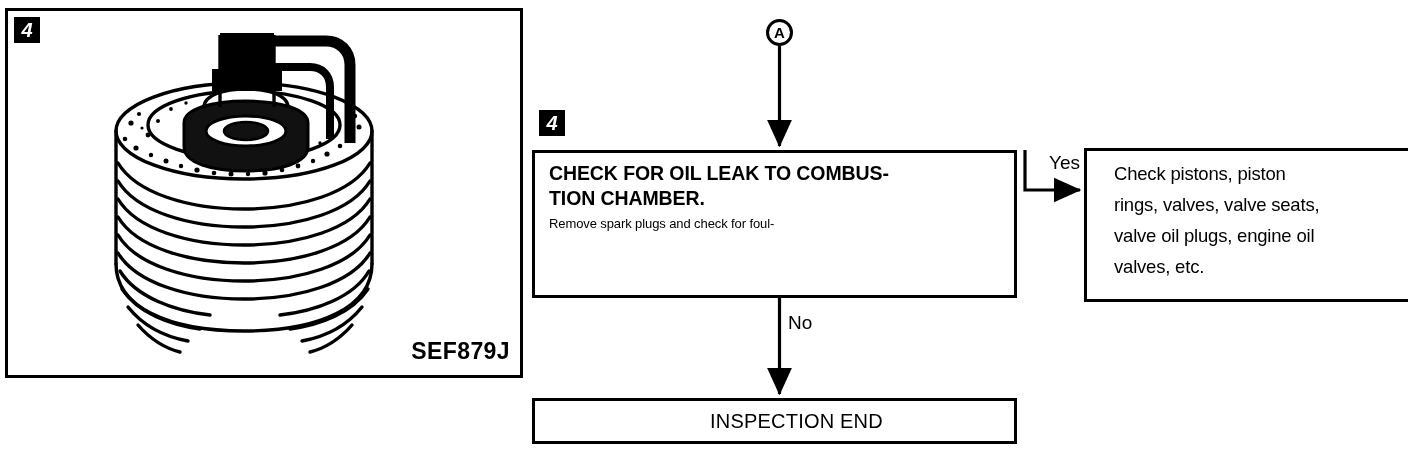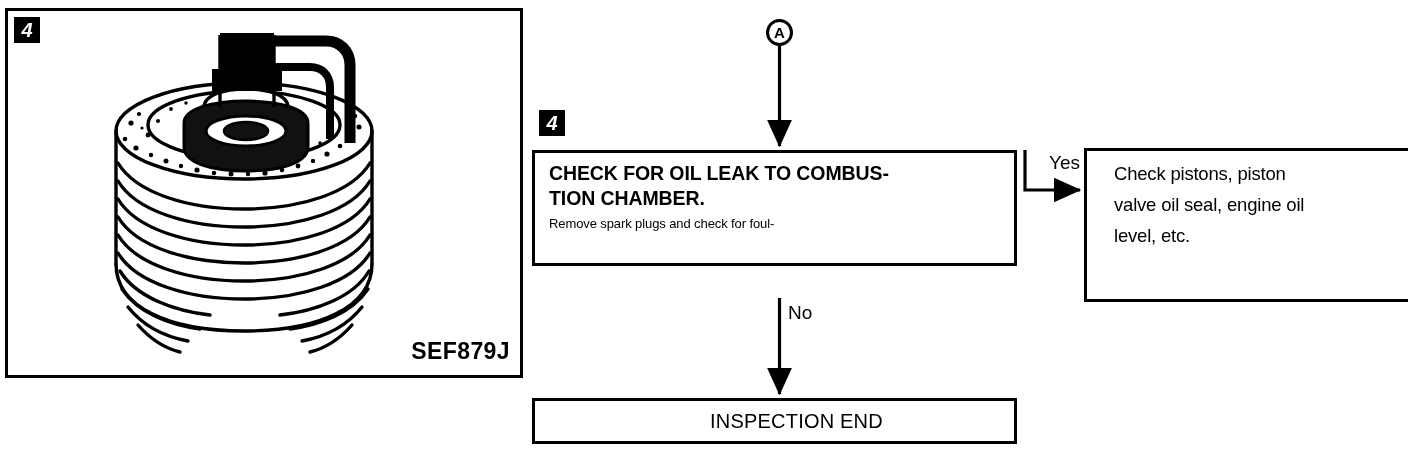--- a/index.html
+++ b/index.html
@@ -76,21 +76,21 @@
     border: 3px solid #000;
     box-sizing: border-box;
     background: #fff;
     padding-left: 44px;
   }
 
   #main-decision-box {
     left: 9px;
     top: 150px;
     width: 485px;
-    height: 116px;
+    height: 148px;
     padding: 8px 12px 6px 14px;
   }
   #main-decision-box .hdr {
     font-weight: bold;
     font-size: 19.5px;
     line-height: 25px;
     letter-spacing: -0.1px;
     white-space: nowrap;
   }
   #main-decision-box .body {
@@ -160,21 +160,21 @@
   }
 
   .branch-label {
     position: absolute;
     font-size: 19px;
     font-weight: normal;
     font-family: "Liberation Sans", sans-serif;
     white-space: nowrap;
   }
   #label-yes { left: 526px; top: 152px; }
-  #label-no  { left: 265px; top: 302px; }
+  #label-no  { left: 265px; top: 312px; }
 
   #flow-step-badge { left: 16px; top: 110px; }
 </style>
 </head>
 <body>
 
 <div id="illustration-panel">
 
   <div class="step-badge" id="illustration-step-badge">4</div>
 
@@ -292,20 +292,21 @@
   <span class="branch-label" id="label-no">No</span>
 
   <div class="flow-box" id="main-decision-box">
     <div class="hdr">CHECK FOR OIL LEAK TO COMBUS-</div>
     <div class="hdr">TION CHAMBER.</div>
     <div class="body">Remove spark plugs and check for foul-</div>
   </div>
 
   <div class="flow-box" id="yes-result-box">
     <div class="body">Check pistons, piston</div>
-    <div class="body">valve oil seal, engine oil</div>
-    <div class="body">level, etc.</div>
+    <div class="body">rings, valves, valve seats,</div>
+    <div class="body">valve oil plugs, engine oil</div>
+    <div class="body">valves, etc.</div>
   </div>
 
   <div class="flow-box" id="inspection-end-box">
     <div class="body">INSPECTION END</div>
   </div>
 </div>
 
 </body></html>

